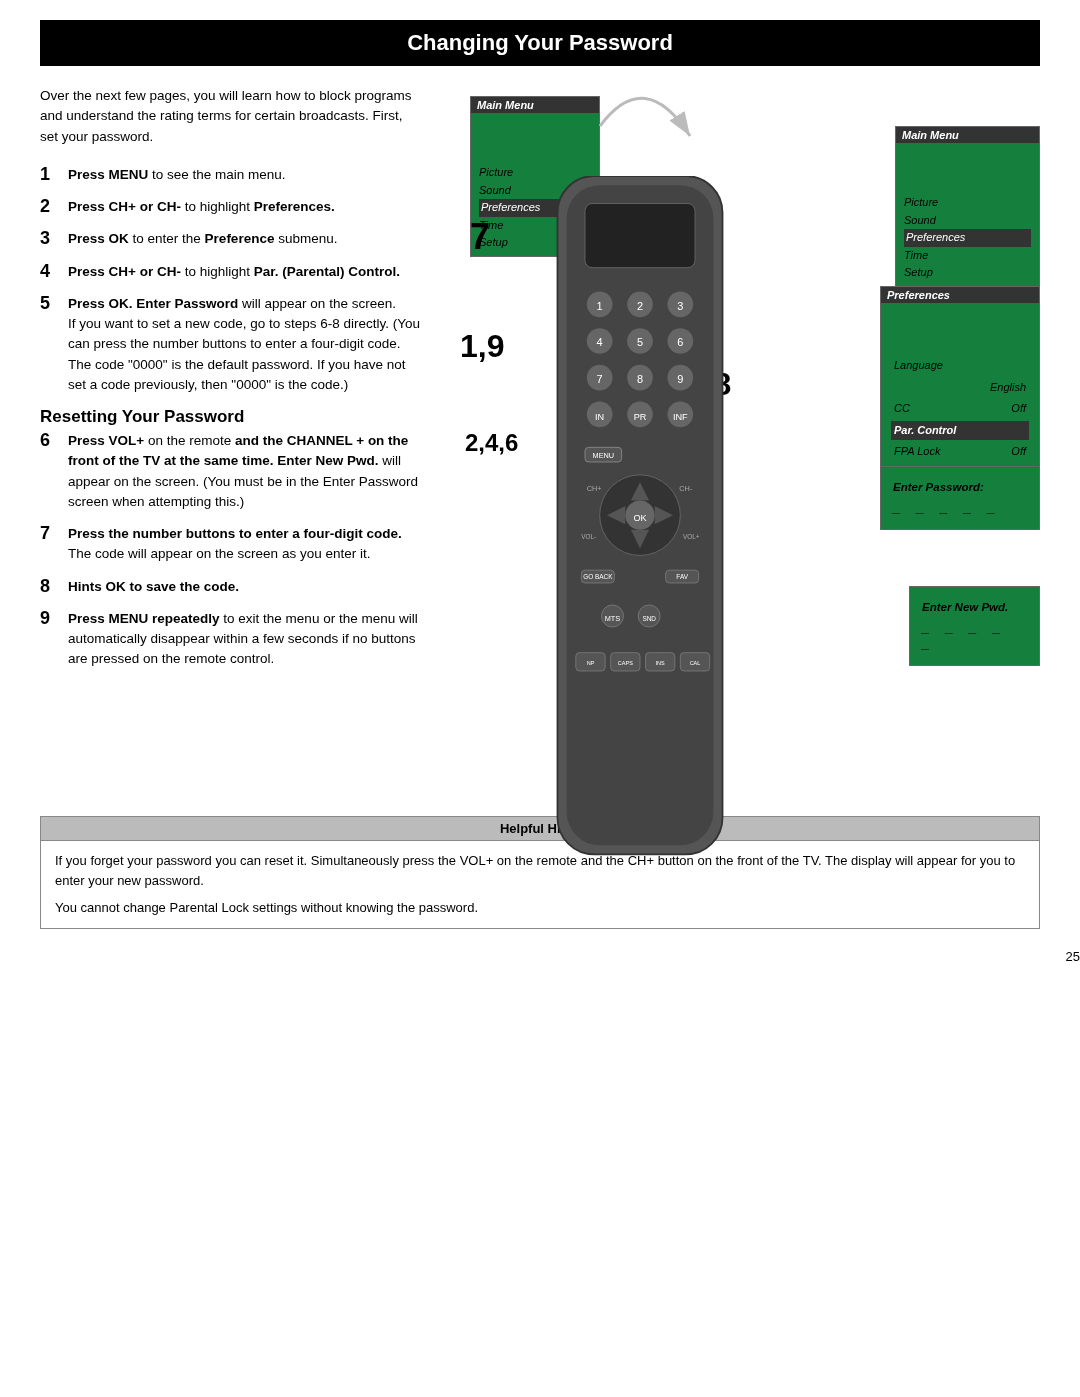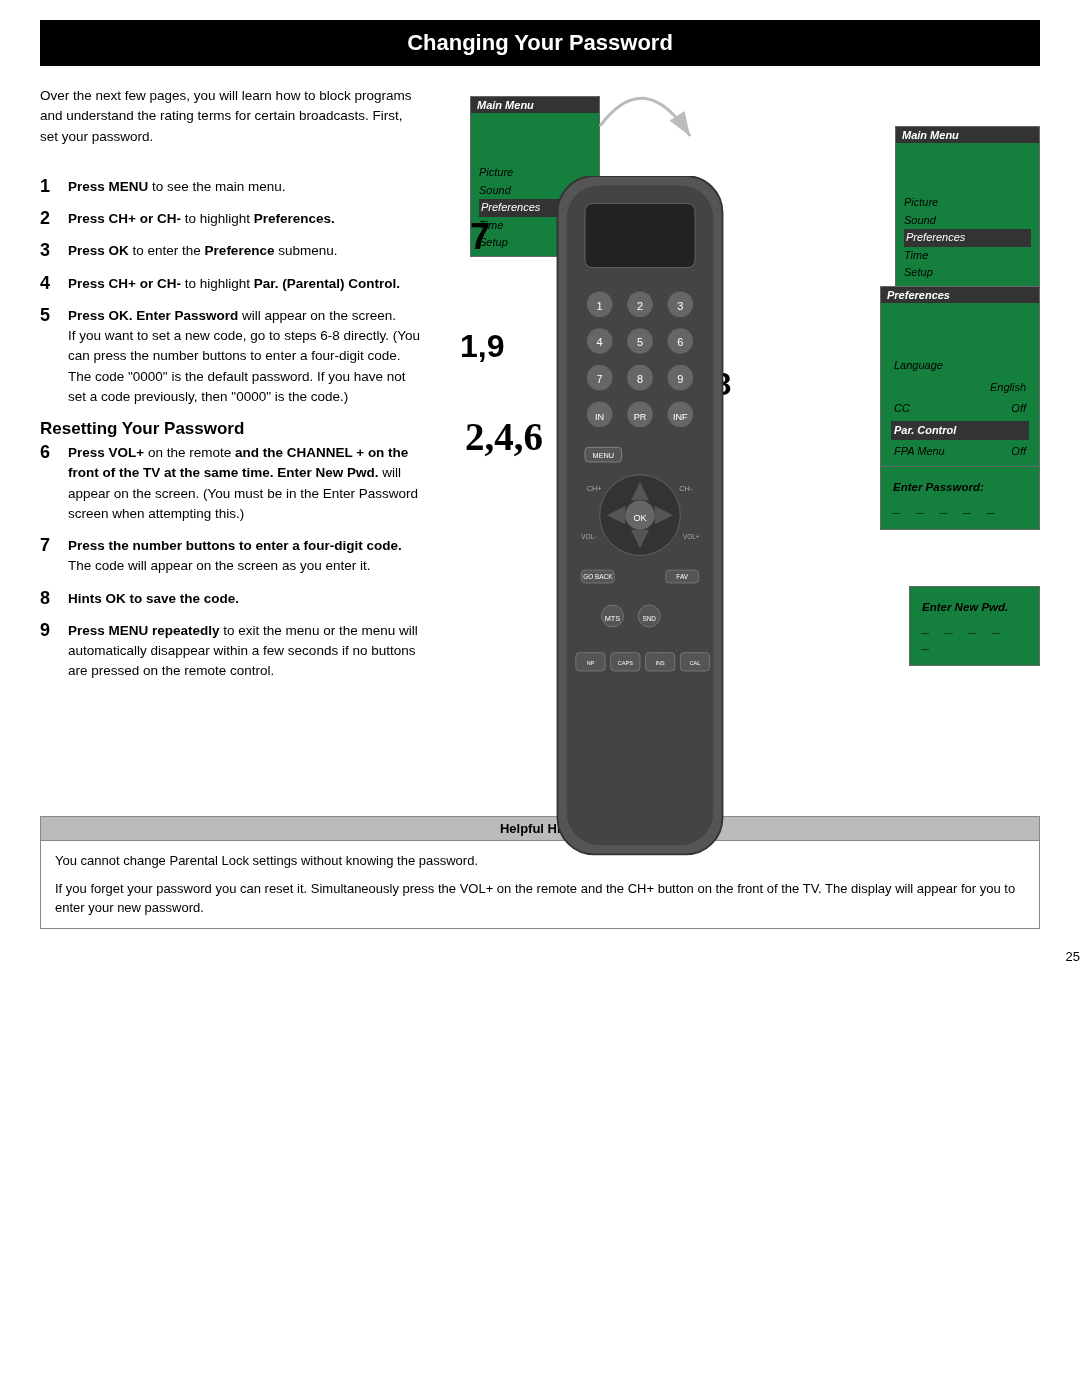--- a/index.html
+++ b/index.html
@@ -32,21 +32,21 @@
     }
 
     
     .left-col {
       flex: 0 0 380px;
     }
 
     .intro-text {
       font-size: 13.5px;
       line-height: 1.5;
-      margin-bottom: 30px;
+      margin-bottom: 18px;
     }
 
     .step {
       display: flex;
       margin-bottom: 12px;
       align-items: flex-start;
     }
 
     .step-num {
       font-size: 18px;
@@ -325,42 +325,42 @@
             <td class="right-val">English</td>
           </tr>
           <tr>
             <td>CC</td>
             <td class="right-val">Off</td>
           </tr>
           <tr style="background:#333; color:#fff;">
             <td colspan="2"><b>Par. Control</b></td>
           </tr>
           <tr>
-            <td>FPA Menu</td>
+            <td>FPA Lock</td>
             <td class="right-val">Off</td>
           </tr>
         </tbody>
           </table>
       </div>
     </div>
 
     <div class="screen-box screen-enter-password" style="width:160px; top:380px; right:0px; padding:14px 12px;">
       <div class="enter-pwd-label">Enter Password:</div>
       <div class="pwd-dashes">_ _ _ _ _</div>
     </div>
 
     <div class="screen-box screen-enter-new-pwd" style="width:131px; top:500px; right:0px; padding:14px 12px;">
       <div class="enter-pwd-label">Enter New Pwd.</div>
       <div class="pwd-dashes">_ _ _ _ _</div>
     </div>
 
     <div class="step-label" style="top:130px; left:30px; font-size:36px;">7</div>
     <div class="step-label" style="top:242px; left:20px; font-size:32px;">1,9</div>
     <div class="step-label" style="top:280px; left:220px; font-size:32px;">3,5,8</div>
-    <div class="step-label" style="top:328px; left:25px; font-size:39px;font-family:Liberation Serif, serif;">2,4,6</div>
+    <div class="step-label" style="top:343px; left:25px; font-size:24px;">2,4,6</div>
 
     <svg class="remote-svg" style="position:absolute; top:90px; left:90px; width:220px;" viewBox="0 0 120 380" xmlns="http://www.w3.org/2000/svg">
 
       <rect x="15" y="0" width="90" height="370" rx="20" ry="20" fill="#555" stroke="#333" stroke-width="1"></rect>
       <rect x="20" y="5" width="80" height="360" rx="18" ry="18" fill="#444"></rect>
 
       <rect x="30" y="15" width="60" height="35" rx="4" fill="#222" stroke="#666" stroke-width="0.5"></rect>
 
       <circle cx="38" cy="70" r="7" fill="#666"></circle>
       <circle cx="60" cy="70" r="7" fill="#666"></circle>
@@ -431,18 +431,18 @@
       <text x="71" y="267" text-anchor="middle" font-size="3" fill="#fff">INS</text>
       <text x="90" y="267" text-anchor="middle" font-size="3" fill="#fff">CAL</text>
     </svg>
 
   </div>
 </div>
 
 <div class="helpful-hints" style="margin-top:30px;">
   <div class="helpful-hints-title">Helpful Hints</div>
   <div class="helpful-hints-body">
+    <p>If you forget your password you can reset it. Simultaneously press the VOL+ on the remote and the CH+ button on the front of the TV. The display will appear for you to enter your new password.</p>
     <p>You cannot change Parental Lock settings without knowing the password.</p>
-    <p>If you forget your password you can reset it. Simultaneously press the VOL+ on the remote and the CH+ button on the front of the TV. The display will appear for you to enter your new password.</p>
   </div>
 </div>
 
 <div class="page-number">25</div>
 
 </body></html>

